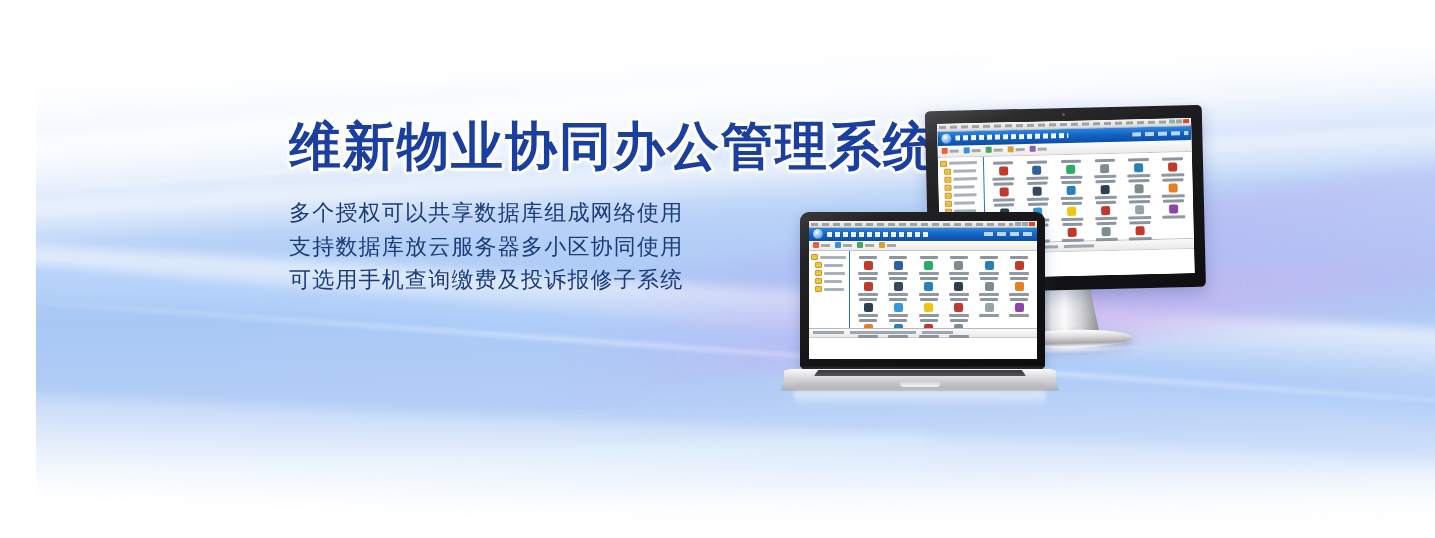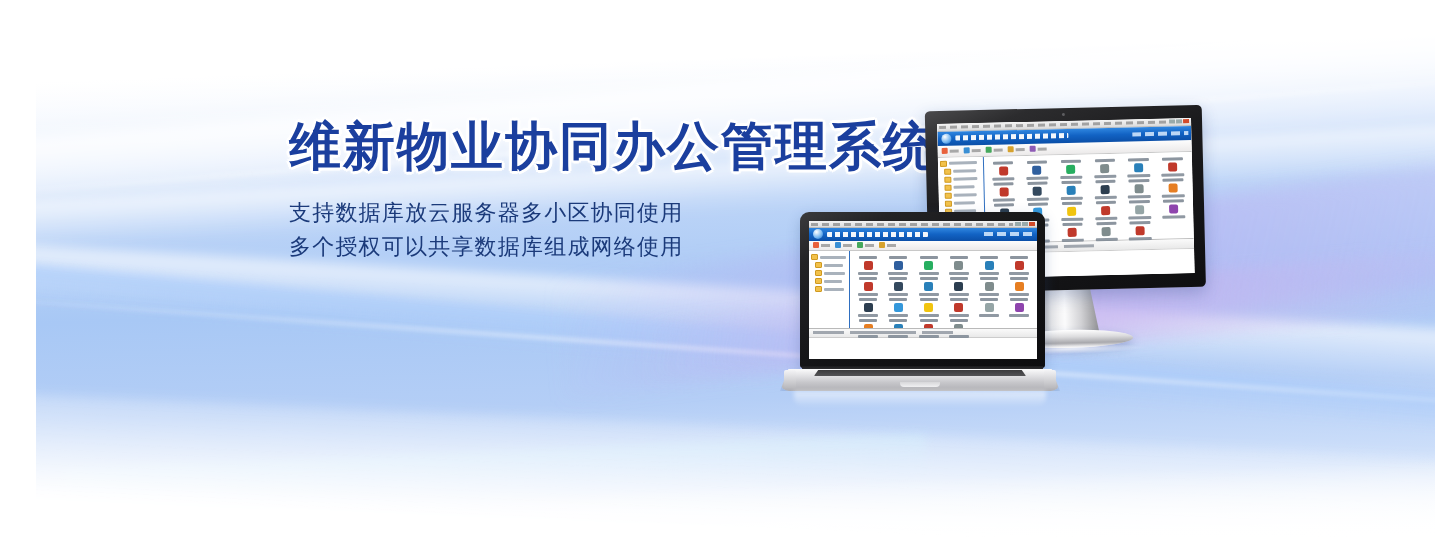--- a/index.html
+++ b/index.html
@@ -241,22 +241,23 @@
   <div class="wave wave-streak2"></div>
   <div class="wave wave-violet"></div>
   <div class="wave wave-violet2"></div>
   <div class="wave wave-cyan"></div>
   <div class="wave wave-e"></div>
   <div class="bg-bottom-white"></div>
 
   <div class="copy">
     <h1 class="title">维新物业协同办公管理系统</h1>
     <div class="features">
+      <div class="feature-line">多个授权可以共享数据库组成网络使用</div>
       <div class="feature-line">支持数据库放云服务器多小区协同使用</div>
-      <div class="feature-line">多个授权可以共享数据库组成网络使用</div>
+      <div class="feature-line">可选用手机查询缴费及投诉报修子系统</div>
     </div>
   </div>
 
   <div class="monitor">
     <div class="monitor-neck"></div>
     <div class="monitor-base"></div>
     <div class="monitor-base-shadow"></div>
     <div class="monitor-bezel">
       <div class="monitor-cam"></div>
       <div class="monitor-screen">

